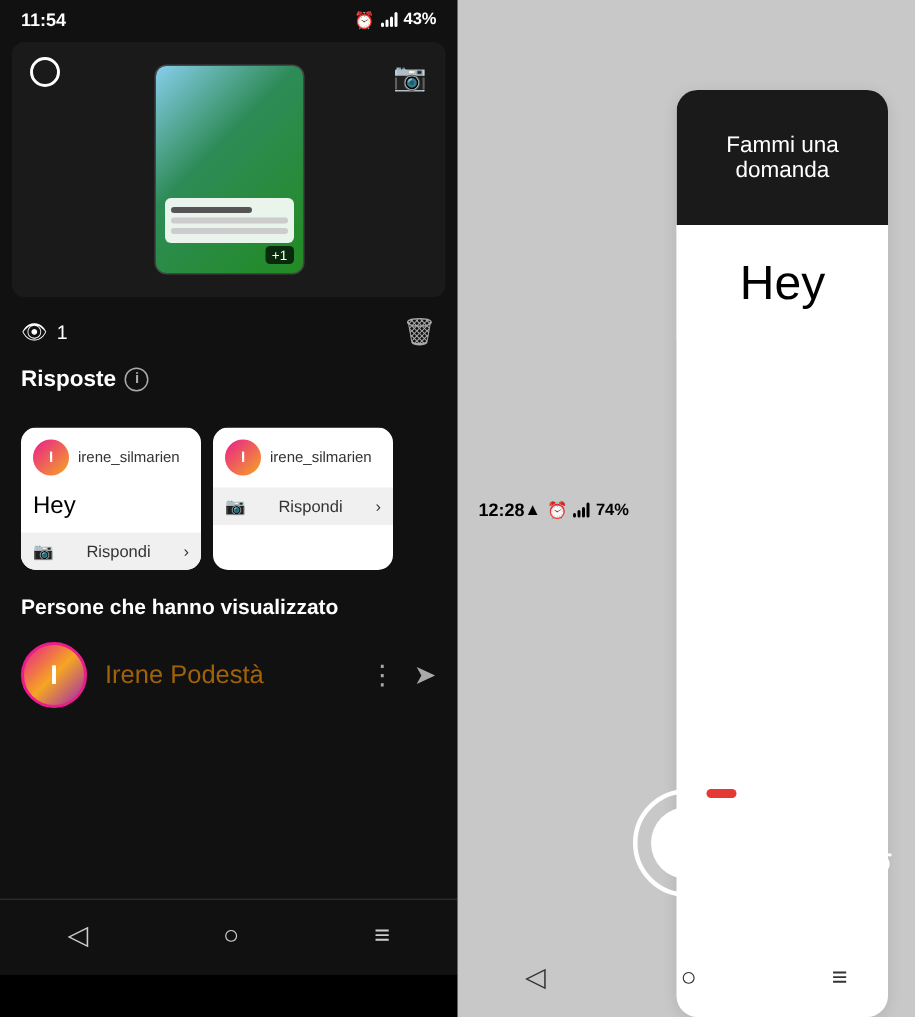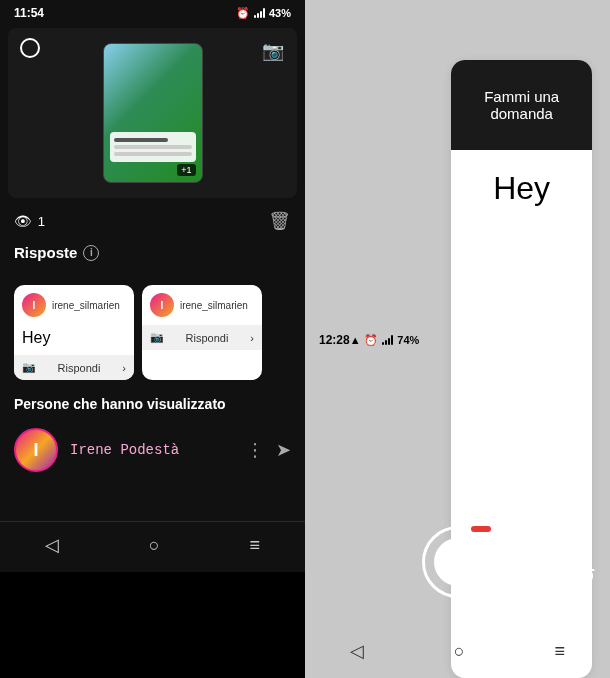--- a/index.html
+++ b/index.html
@@ -8,21 +8,21 @@
       height: 678px;
       display: flex;
       font-family: -apple-system, BlinkMacSystemFont, 'Segoe UI', sans-serif;
       overflow: hidden;
       background: #000;
     }
 
     
     .left-panel {
       width: 305px;
-      height: 572px;
+      height: 650px;
       background: #111;
       display: flex;
       flex-direction: column;
       color: #fff;
       overflow: hidden;
     }
 
     
     .status-bar {
       display: flex;
@@ -240,24 +240,23 @@
       align-items: center;
       justify-content: center;
       font-size: 18px;
       color: #fff;
       font-weight: bold;
       border: 2px solid #e91e8c;
       overflow: hidden;
     }
     .person-name {
       flex: 1;
-      font-size: 14px;
-      color: #f9a8d4;
+      font-size: 17px;
+      color: #a16207;
       font-weight: 500;
-      font-family: Liberation Mono, monospace;
     }
     .person-actions {
       display: flex;
       align-items: center;
       gap: 12px;
     }
     .dots-icon { font-size: 18px; color: #aaa; }
     .send-icon { font-size: 18px; color: #aaa; }
 
     

